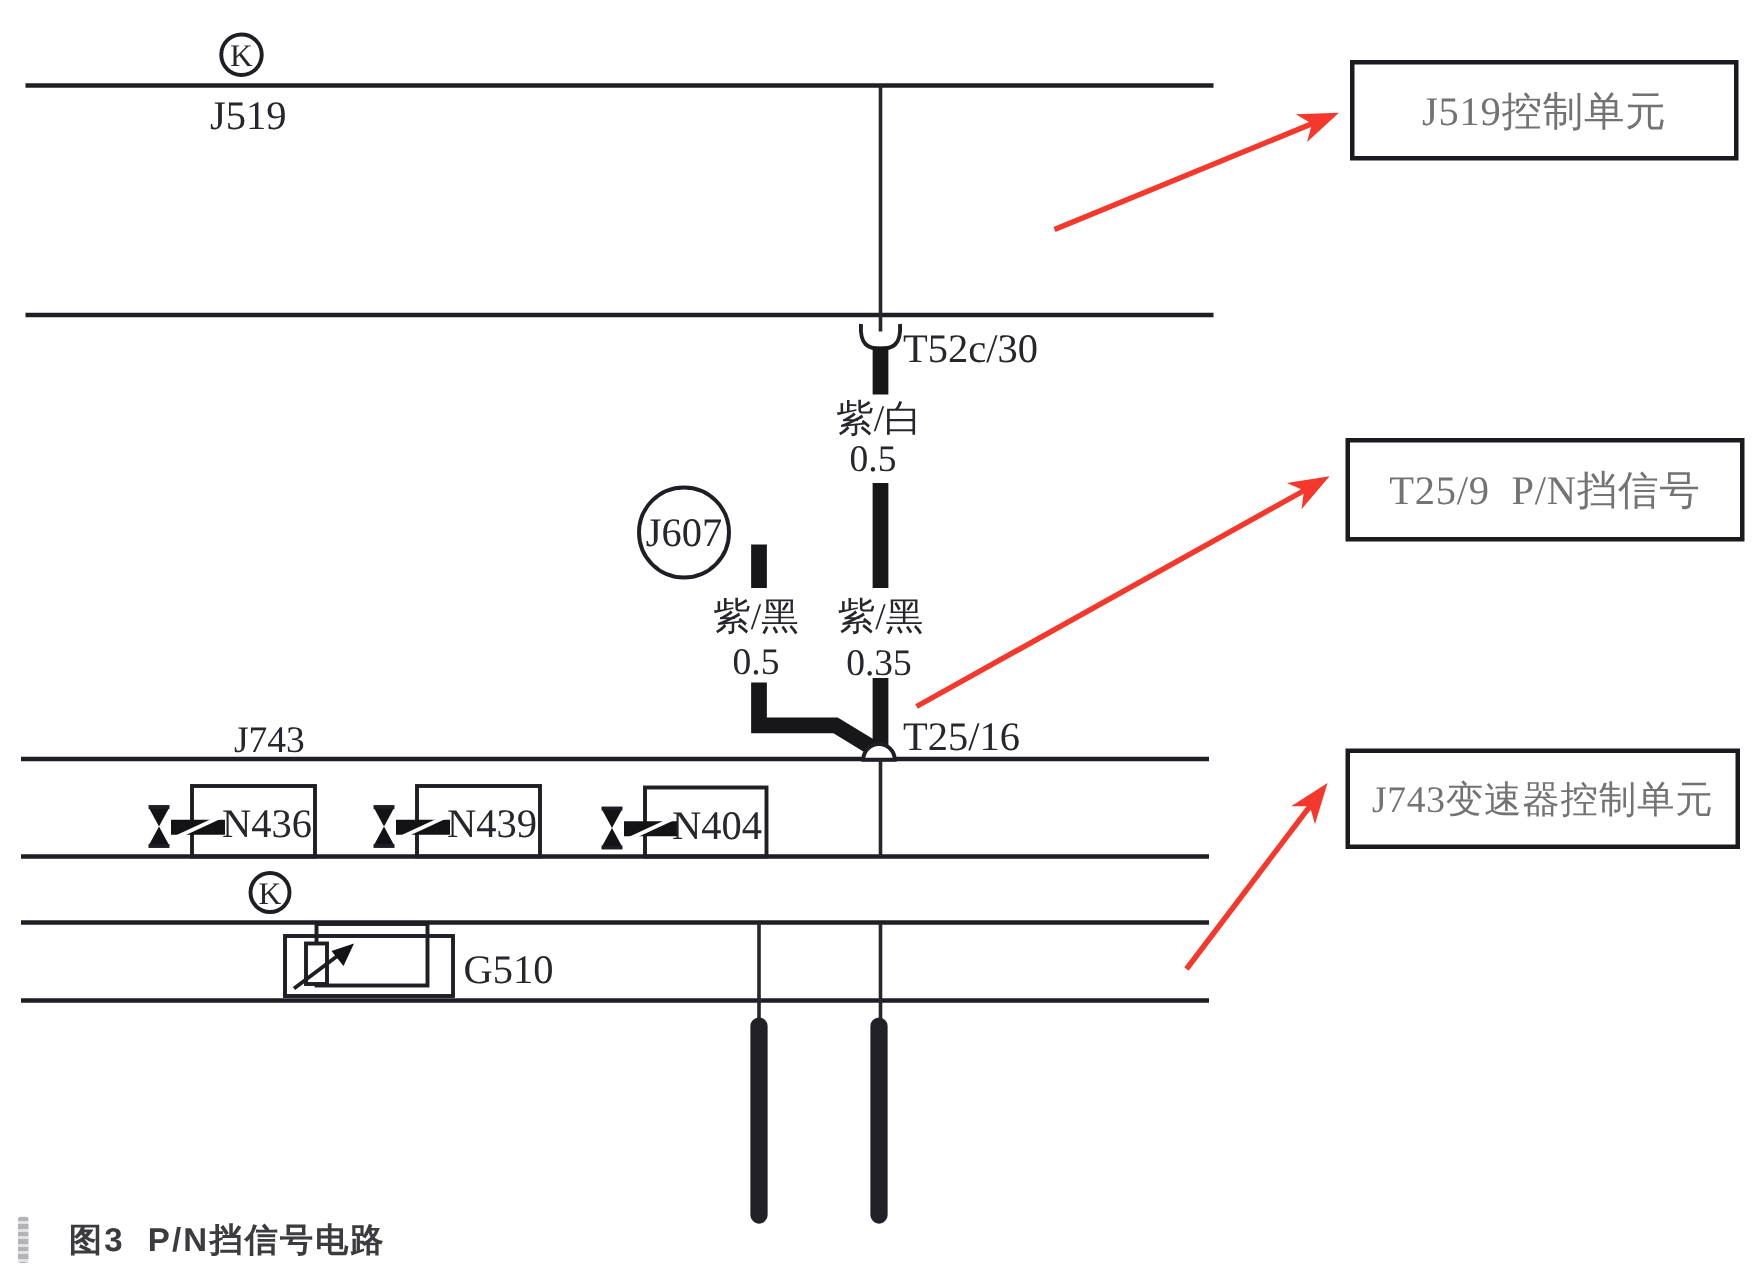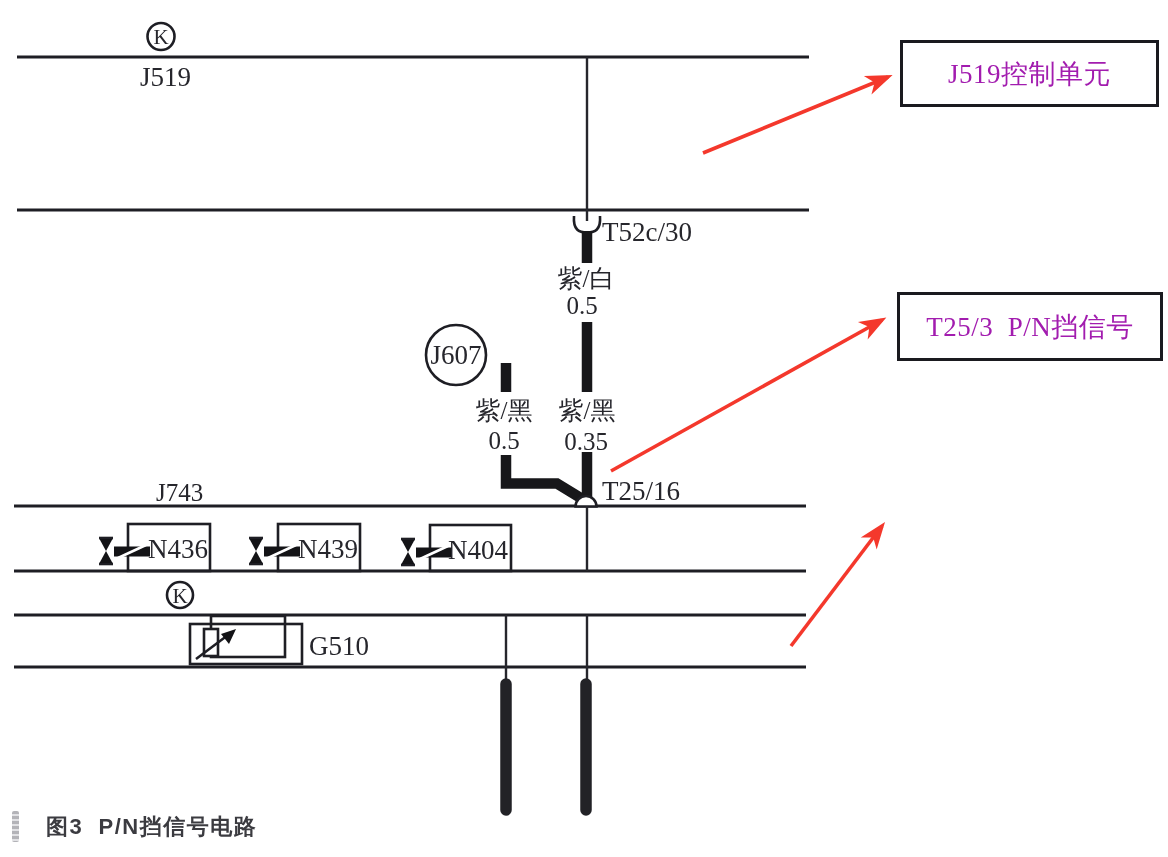--- a/index.html
+++ b/index.html
@@ -20,21 +20,21 @@
   .arrowline{stroke:#f4382c;stroke-width:3.6;fill:none;}
   text{fill:#26262c;font-family:"Liberation Serif","DejaVu Serif",serif;}
   .t27{font-size:27px;}
   .t25{font-size:25px;}
   .t21{font-size:21px;}
   .mid{text-anchor:middle;}
   
   .callout{
     position:absolute;border:3px solid #1a1a1f;background:#ffffff;
     display:flex;align-items:center;justify-content:center;
-    font-size:27px;color:#a21caf;white-space:pre;letter-spacing:0.5px;
+    font-size:27px;color:#737373;white-space:pre;letter-spacing:0.5px;
   }
   .callout.small{font-size:25px;}
   .caption{
     position:absolute;left:46px;top:812px;
     font-family:"Liberation Sans","DejaVu Sans",sans-serif;
     font-weight:700;font-size:22px;color:#3b3b40;letter-spacing:1.5px;white-space:pre;
   }
   .edge-mark{
     position:absolute;left:12px;top:811px;width:7px;height:31px;border-radius:2px;
     background:repeating-linear-gradient(180deg,#9a9aa0 0 3px,#d8d8dc 3px 5px);
@@ -144,21 +144,24 @@
     <line class="arrowline" marker-end="url(#redhead)" x1="703" y1="153" x2="888" y2="77"></line>
     <line class="arrowline" marker-end="url(#redhead)" x1="611" y1="471" x2="882" y2="320"></line>
     <line class="arrowline" marker-end="url(#redhead)" x1="791" y1="646" x2="882" y2="526"></line>
   </svg>
 
   <div class="callout" style="left:900px;top:40px;width:253px;height:61px;">
     <span>J519控制单元</span>
   </div>
 
   <div class="callout" style="left:897px;top:292px;width:260px;height:63px;">
-    <span>T25/3  P/N挡信号</span>
+    <span>T25/9  P/N挡信号</span>
   </div>
 
+  <div class="callout small" style="left:897px;top:499px;width:257px;height:61px;">
+    <span>J743变速器控制单元</span>
+  </div>
 
   <div class="caption">图3  P/N挡信号电路</div>
 
   <div class="edge-mark"></div>
 
 </div>
 
 </body></html>

